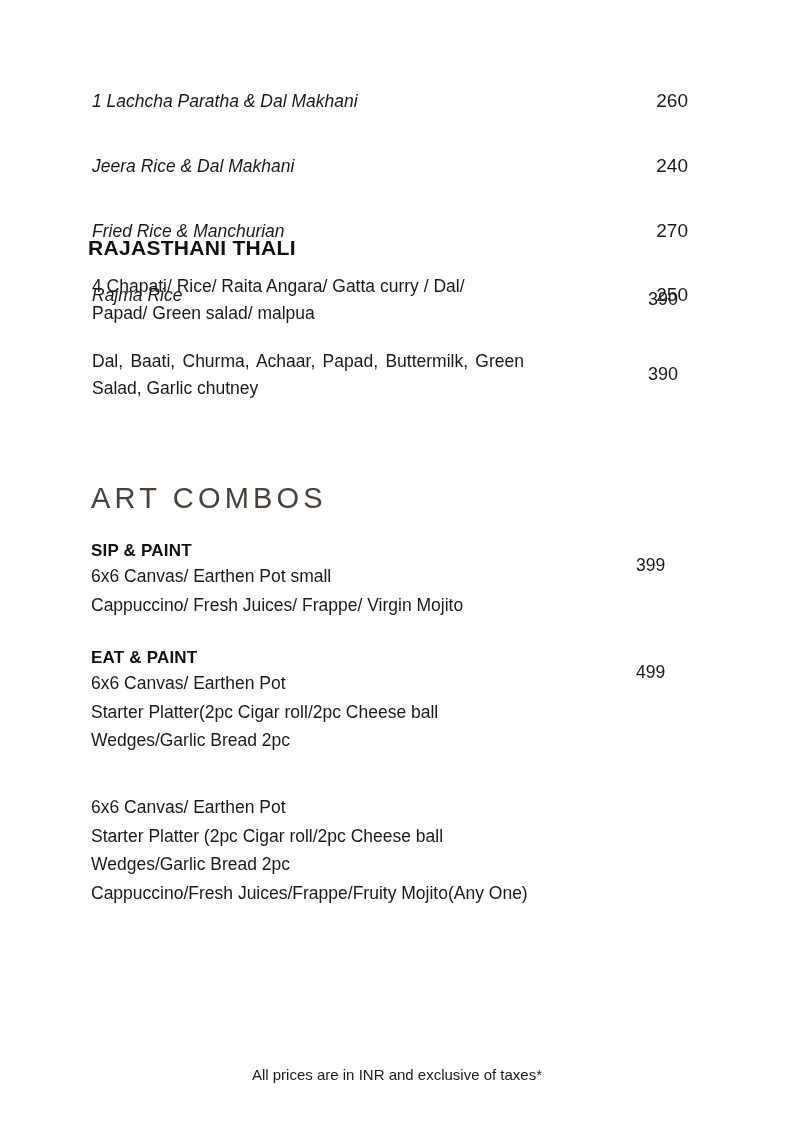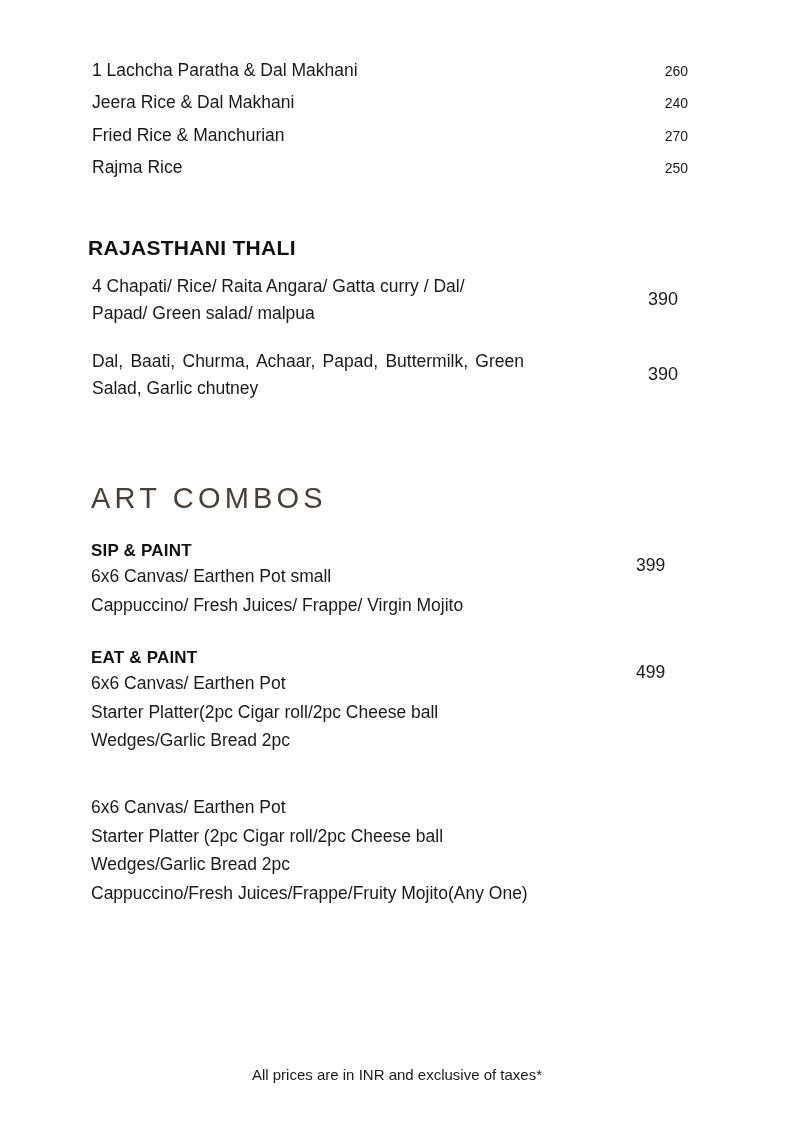--- a/index.html
+++ b/index.html
@@ -44,27 +44,29 @@
     align-items: baseline;
     justify-content: space-between;
     margin-left: 4px;
     padding: 2px 0;
   }
   .item-name {
     font-size: 17.5px;
     line-height: 1.62;
     color: #1a1a1a;
     white-space: nowrap;
+    font-style: italic;
   }
   .item-price {
-    font-size: 14px;
+    font-size: 19px;
     line-height: 1.62;
     color: #1a1a1a;
     min-width: 46px;
     text-align: right;
+    margin-top: 30px;
   }
 
   
   .thali-row {
     display: flex;
     align-items: center;
     margin-left: 4px;
     margin-bottom: 22px;
   }
   .thali-desc {

